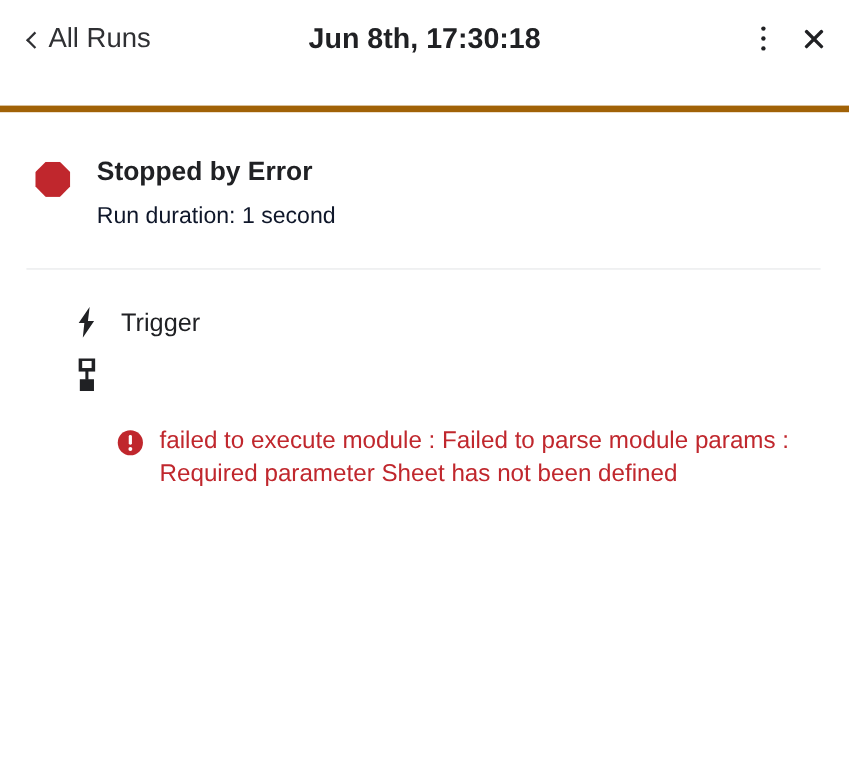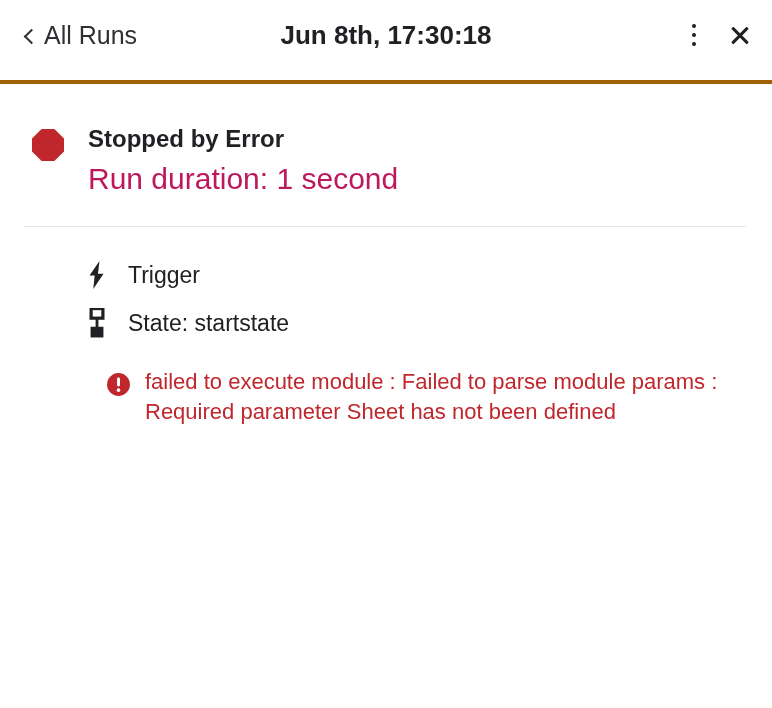--- a/index.html
+++ b/index.html
@@ -12,22 +12,22 @@
     height: 708px;
     background: #ffffff;
     font-family: "Liberation Sans", sans-serif;
     color: #202124;
     overflow: hidden;
   }
 
   
   .header {
     position: relative;
-    height: 84px;
-    border-bottom: 4px solid #a16207;
+    height: 102px;
+    border-bottom: 6px solid #a16207;
     display: flex;
     align-items: flex-start;
   }
   .back-link {
     position: absolute;
     left: 22px;
     top: 23px;
     display: flex;
     align-items: center;
     gap: 9px;
@@ -141,23 +141,23 @@
     font-weight: bold;
     color: #202124;
   }
   .status-sub {
     font-size: 22px;
     line-height: 30px;
     color: #6d7175;
     margin-top: 10px;
   }
   .status-duration {
-    font-size: 30px;
+    font-size: 21px;
     line-height: 30px;
-    color: #be185d;
+    color: #0f172a;
     margin-top: 10px;
   }
   .refresh-row {
     display: flex;
     align-items: center;
     margin-top: 27px;
     cursor: pointer;
     width: fit-content;
   }
   .refresh-icon {
@@ -183,21 +183,21 @@
   }
 
   
   .steps {
     padding-top: 24px;
   }
   .step-row {
     display: flex;
     align-items: center;
     min-height: 48px;
-    padding-left: 40px;
+    padding-left: 22px;
   }
   .step-caret {
     width: 26px;
     flex: 0 0 26px;
     display: flex;
     align-items: center;
     justify-content: center;
     cursor: pointer;
   }
   .caret-down {
@@ -304,21 +304,20 @@
 
   <div class="step-row">
     <span class="step-caret"></span>
     <span class="step-icon state-icon">
       <svg width="18" height="30" viewBox="0 0 16 28" aria-hidden="true">
         <rect x="2.5" y="0.5" width="11" height="9" fill="none" stroke="#202124" stroke-width="3"></rect>
         <rect x="6.7" y="9" width="2.6" height="9" fill="#202124"></rect>
         <rect x="2" y="17.5" width="12" height="10" fill="#202124"></rect>
       </svg>
     </span>
-    <span class="step-label">State: startstate</span>
   </div>
 
 
   <div class="error-block">
     <span class="error-icon">
       <svg width="25" height="25" viewBox="0 0 24 24" aria-hidden="true">
         <circle cx="12" cy="12" r="11" fill="#c0272d"></circle>
         <rect x="10.6" y="5.2" width="2.8" height="8.6" rx="1.3" fill="#ffffff"></rect>
         <circle cx="12" cy="17.4" r="1.7" fill="#ffffff"></circle>
       </svg>

